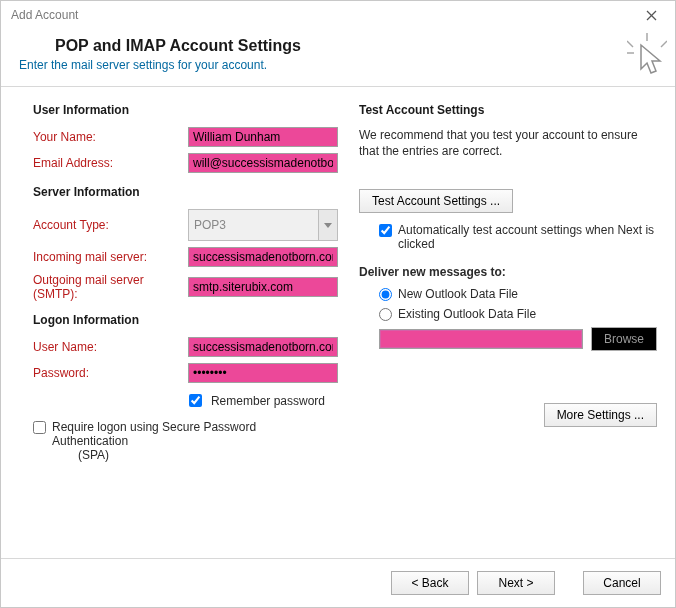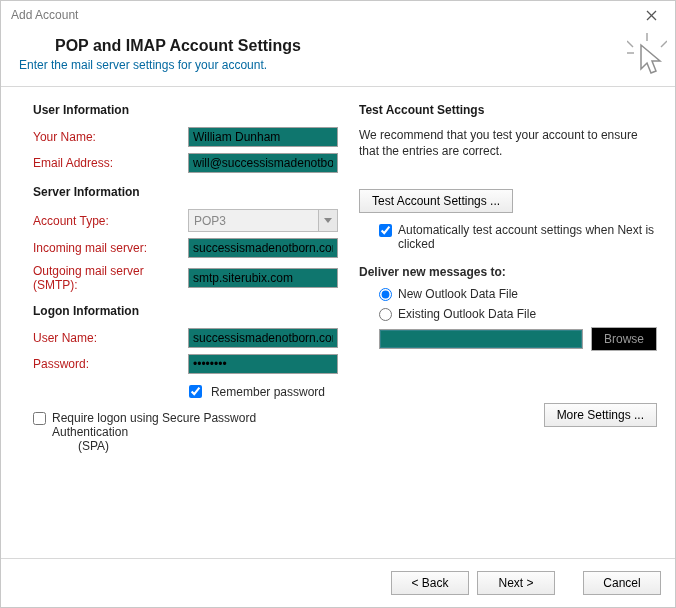--- a/index.html
+++ b/index.html
@@ -96,25 +96,25 @@
     min-width: 0;
   }
   input[type="text"], input[type="password"], .path-box {
     width: 150px;
     height: 20px;
     border: 1px solid #a0a0a0;
     padding: 1px 4px;
     font-family: inherit;
     font-size: 12px;
     box-sizing: border-box;
-    background: #0f766e;
+    background: #ec4899;
   }
   .select-disabled {
     width: 150px;
-    height: 23px;
+    height: 32px;
     border: 1px solid #bdbdbd;
     background: #f0f0f0;
     color: #888;
     box-sizing: border-box;
     display: flex;
     align-items: center;
     position: relative;
   }
   .select-disabled span {
     padding: 0 5px;

